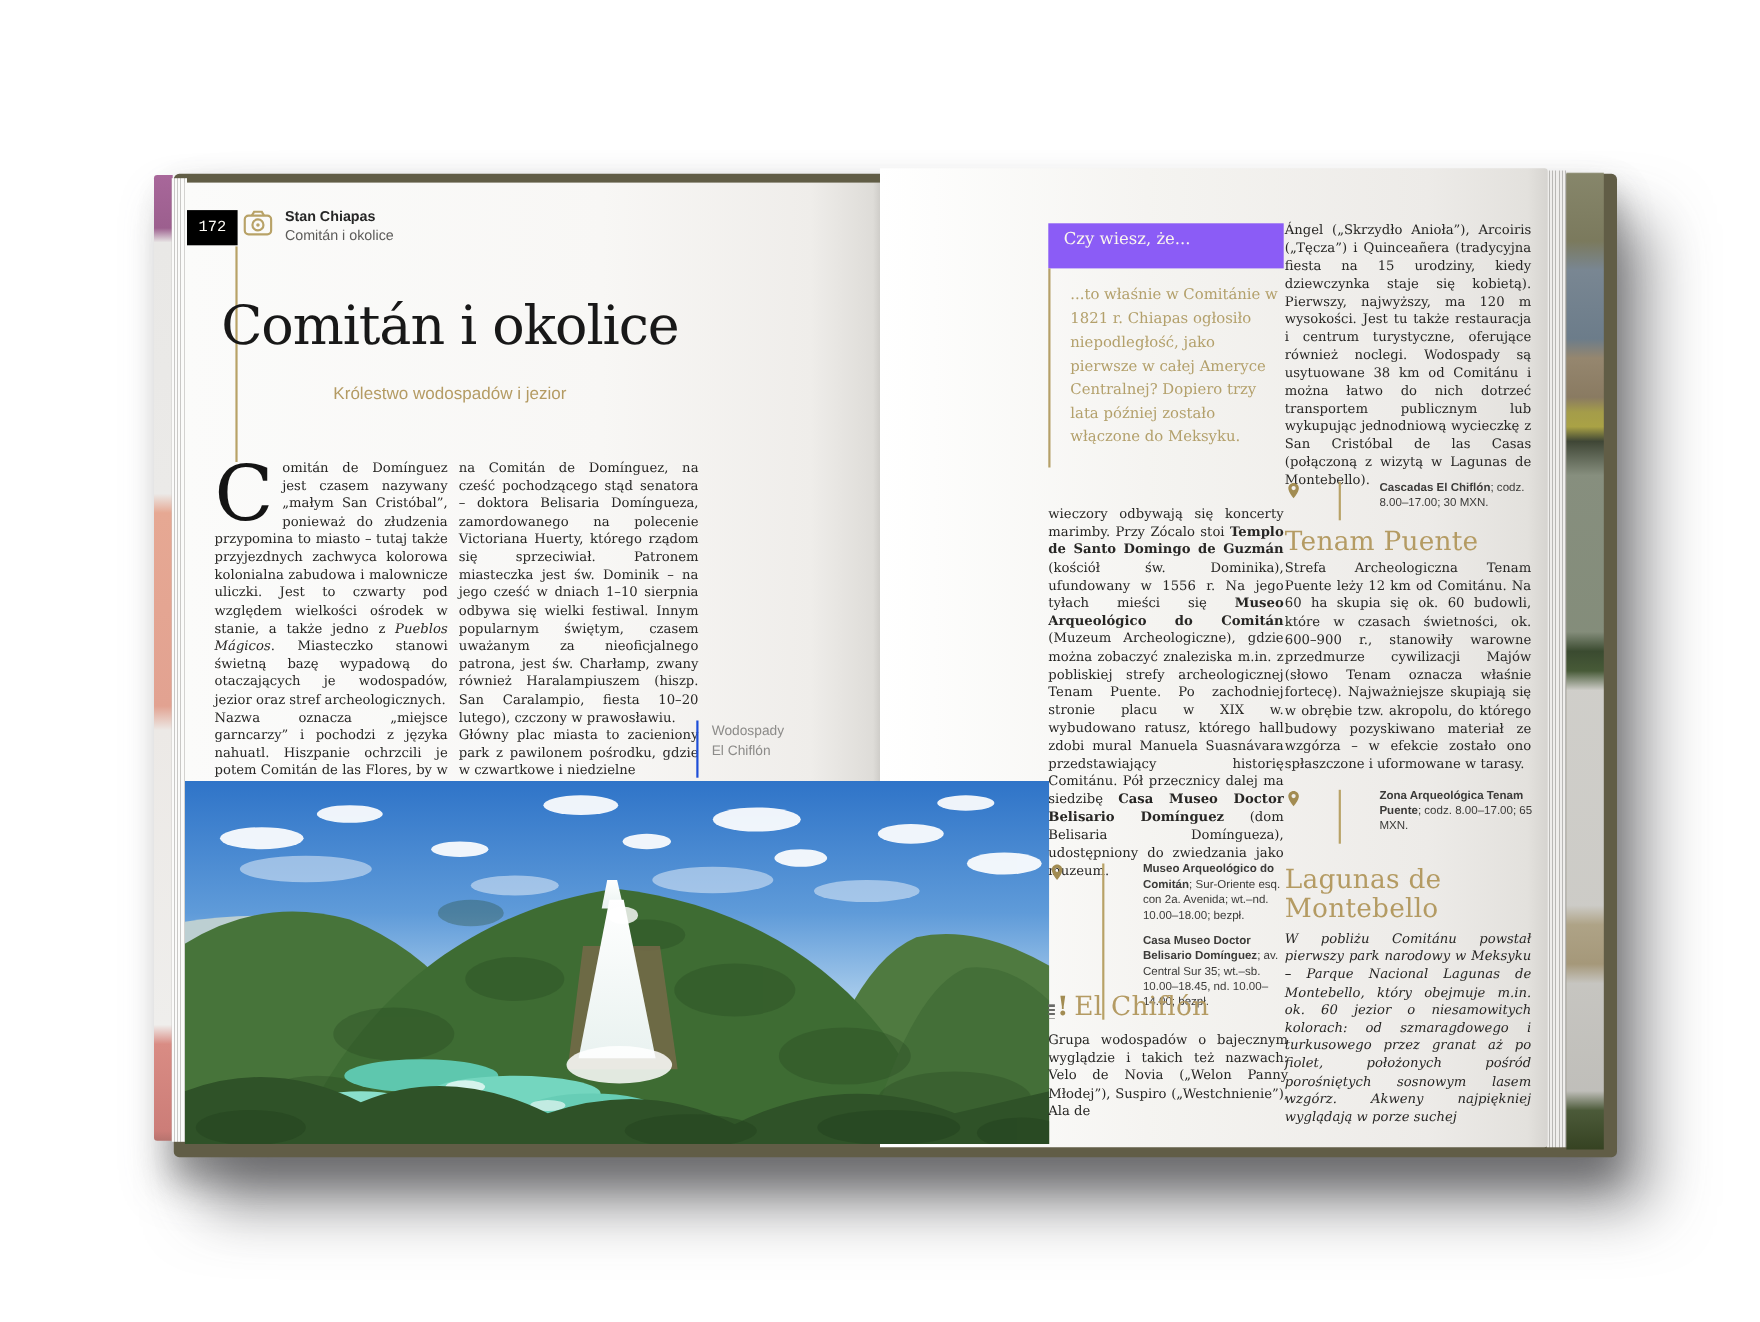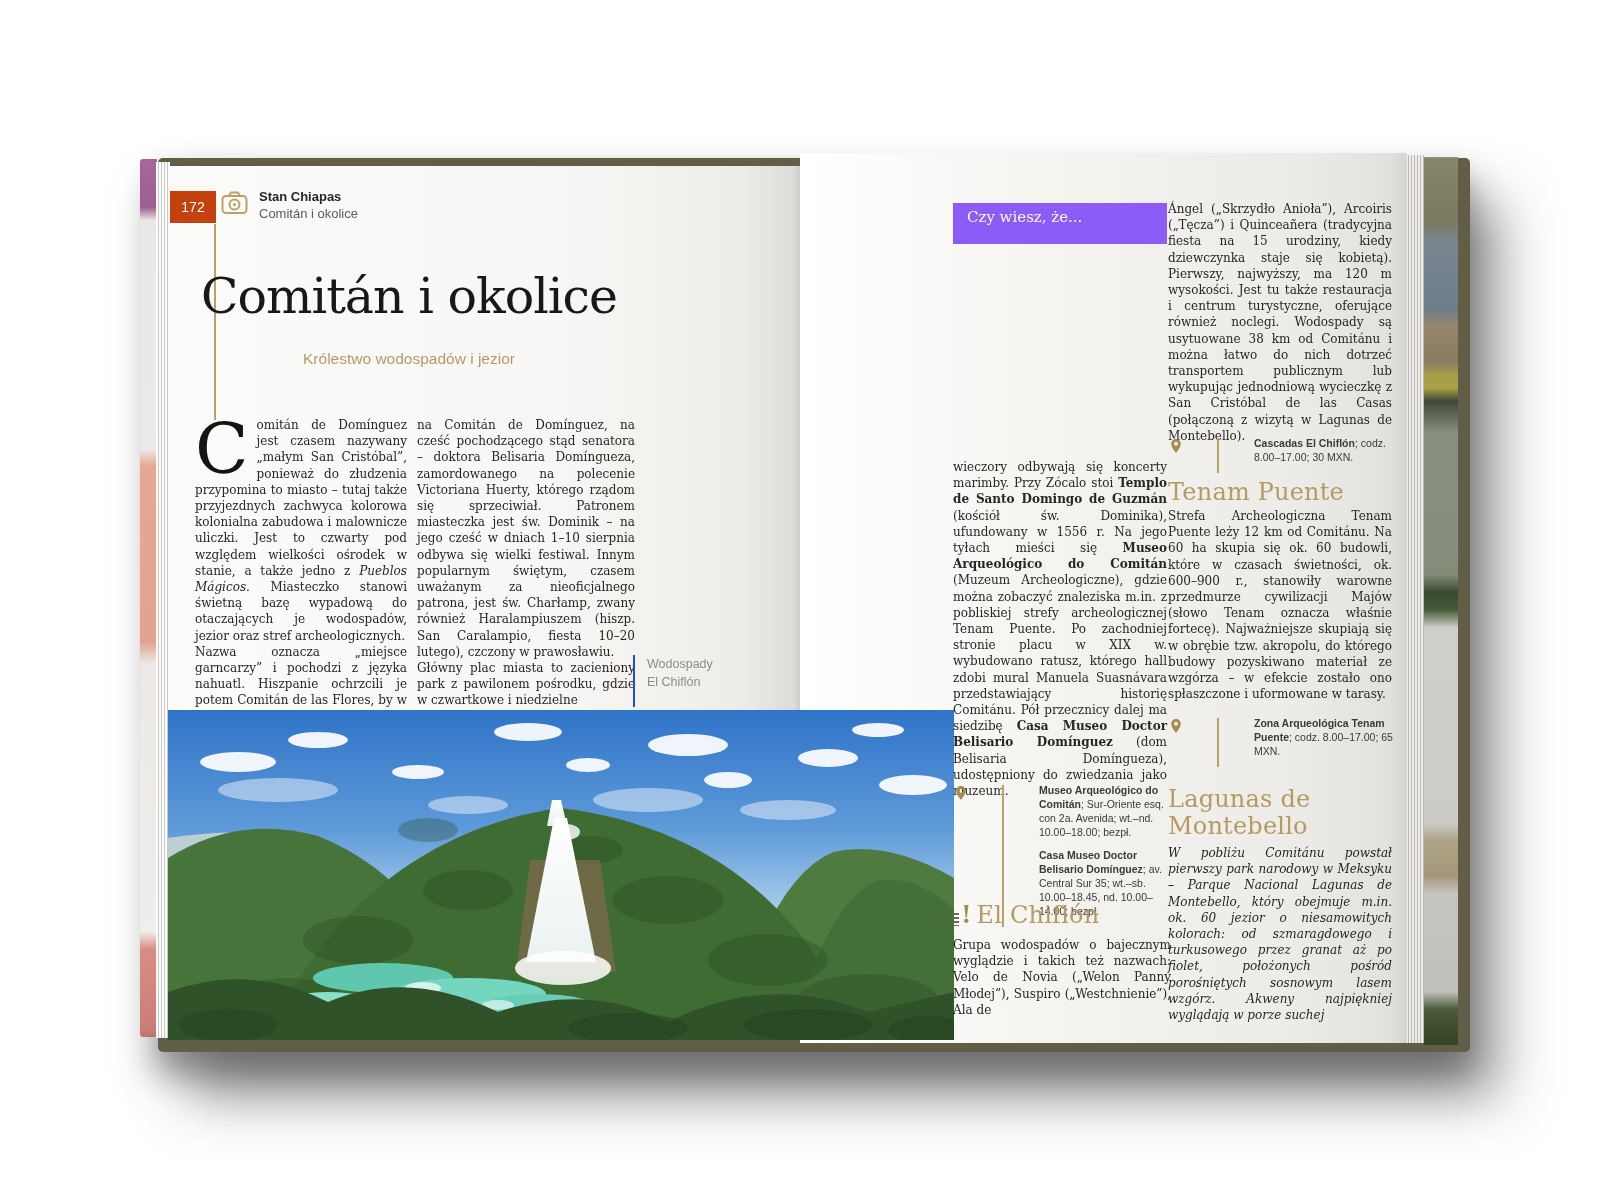--- a/index.html
+++ b/index.html
@@ -25,22 +25,22 @@
       #9a8a72 19%, #8d7d64 23%, #aaa24a 24.5%, #b0a845 26%,
       #3c4434 27.5%, #8a9383 31%, #87917f 47%, #37492e 49%,
       #455a36 51%, #d9d8d5 53%, #d6d5d2 75%, #b5a98c 77%,
       #ab9d7e 81%, #cfcecb 83%, #c8c7c4 94%, #4a5a38 96%, #32401f 100%);
     opacity:.92;}
   .page-left{left:168px;top:166px;width:632px;height:872px;
     background:linear-gradient(to right,#fbfbfa 0%,#f8f7f5 60%,#efedea 90%,#dedcd8 99%,#cfcdc9 100%);}
   .page-right{left:800px;top:153px;width:607px;height:890px;border-radius:0 3px 3px 0;
     background:linear-gradient(to right,#ffffff 0%,#fdfdfc 8%,#f5f4f1 40%,#edebe8 82%,#e3e1dd 97%,#d6d4d0 100%);}
   
-  .pagenum-box{left:170px;top:191px;width:46px;height:32px;background:#c2410c;color:#fdfbf6;
-    font-family:Liberation Sans, sans-serif;font-size:14px;line-height:32px;text-align:center;}
+  .pagenum-box{left:170px;top:191px;width:46px;height:32px;background:#000000;color:#fdfbf6;
+    font-family:Liberation Mono, monospace;font-size:14px;line-height:32px;text-align:center;}
   .gold-rule-v{left:214px;top:224px;width:2px;height:196px;background:#b8a267;}
   .camera-wrap{left:221px;top:190px;width:27px;height:27px;}
   .kicker1{left:259px;top:189px;font-family:"Liberation Sans",sans-serif;font-weight:bold;
     font-size:13px;color:#262626;}
   .kicker2{left:259px;top:206px;font-family:"Liberation Sans",sans-serif;font-size:13px;color:#5c5b59;}
   .title{left:178px;top:268px;width:462px;text-align:center;font-size:49px;color:#181818;
     letter-spacing:-1px;}
   .subtitle{left:178px;top:350px;width:462px;text-align:center;font-size:15.5px;color:#b49b63;
     font-family:"Liberation Sans",sans-serif;}
   
@@ -198,20 +198,21 @@
     <ellipse cx="60" cy="315" rx="50" ry="16"></ellipse>
         <ellipse cx="460" cy="318" rx="60" ry="15"></ellipse>
     <ellipse cx="640" cy="315" rx="65" ry="16"></ellipse>
         <ellipse cx="760" cy="320" rx="40" ry="14"></ellipse>
   </g>
 </svg>
 </div>
 
 <div class="abs knowbox">
   <div class="knowbox-head">Czy wiesz, że...</div>
+  <div class="knowbox-body">...to właśnie w Comitánie w 1821 r. Chiapas ogłosiło niepodległość, jako pierwsze w całej Ameryce Centralnej? Dopiero trzy lata później zostało włączone do Meksyku.</div>
 </div>
 
 <div class="abs serifcol rcol1">
   <p><span>wieczory odbywają się koncerty marimby. Przy Zócalo stoi </span><span class="b">Templo de Santo Domingo de Guzmán</span><span> (kościół św. Dominika), ufundowany w 1556 r. Na jego tyłach mieści się </span><span class="b">Museo Arqueológico do Comitán</span><span> (Muzeum Archeologiczne), gdzie można zobaczyć znaleziska m.in. z pobliskiej strefy archeologicznej Tenam Puente. Po zachodniej stronie placu w XIX w. wybudowano ratusz, którego hall zdobi mural Manuela Suasnávara przedstawiający historię Comitánu. Pół przecznicy dalej ma siedzibę </span><span class="b">Casa Museo Doctor Belisario Domínguez</span><span> (dom Belisaria Domíngueza), udostępniony do zwiedzania jako muzeum.</span></p>
 </div>
 
 <div class="abs infobox ib1">
   <span class="pin">
     <svg viewBox="0 0 24 24" width="16" height="16">
         <path fill="#a28c52" d="M12 1.5C8 1.5 4.8 4.7 4.8 8.7c0 5.2 7.2 13.8 7.2 13.8s7.2-8.6 7.2-13.8c0-4-3.2-7.2-7.2-7.2zm0 10a2.9 2.9 0 1 1 0-5.8 2.9 2.9 0 0 1 0 5.8z"></path>

